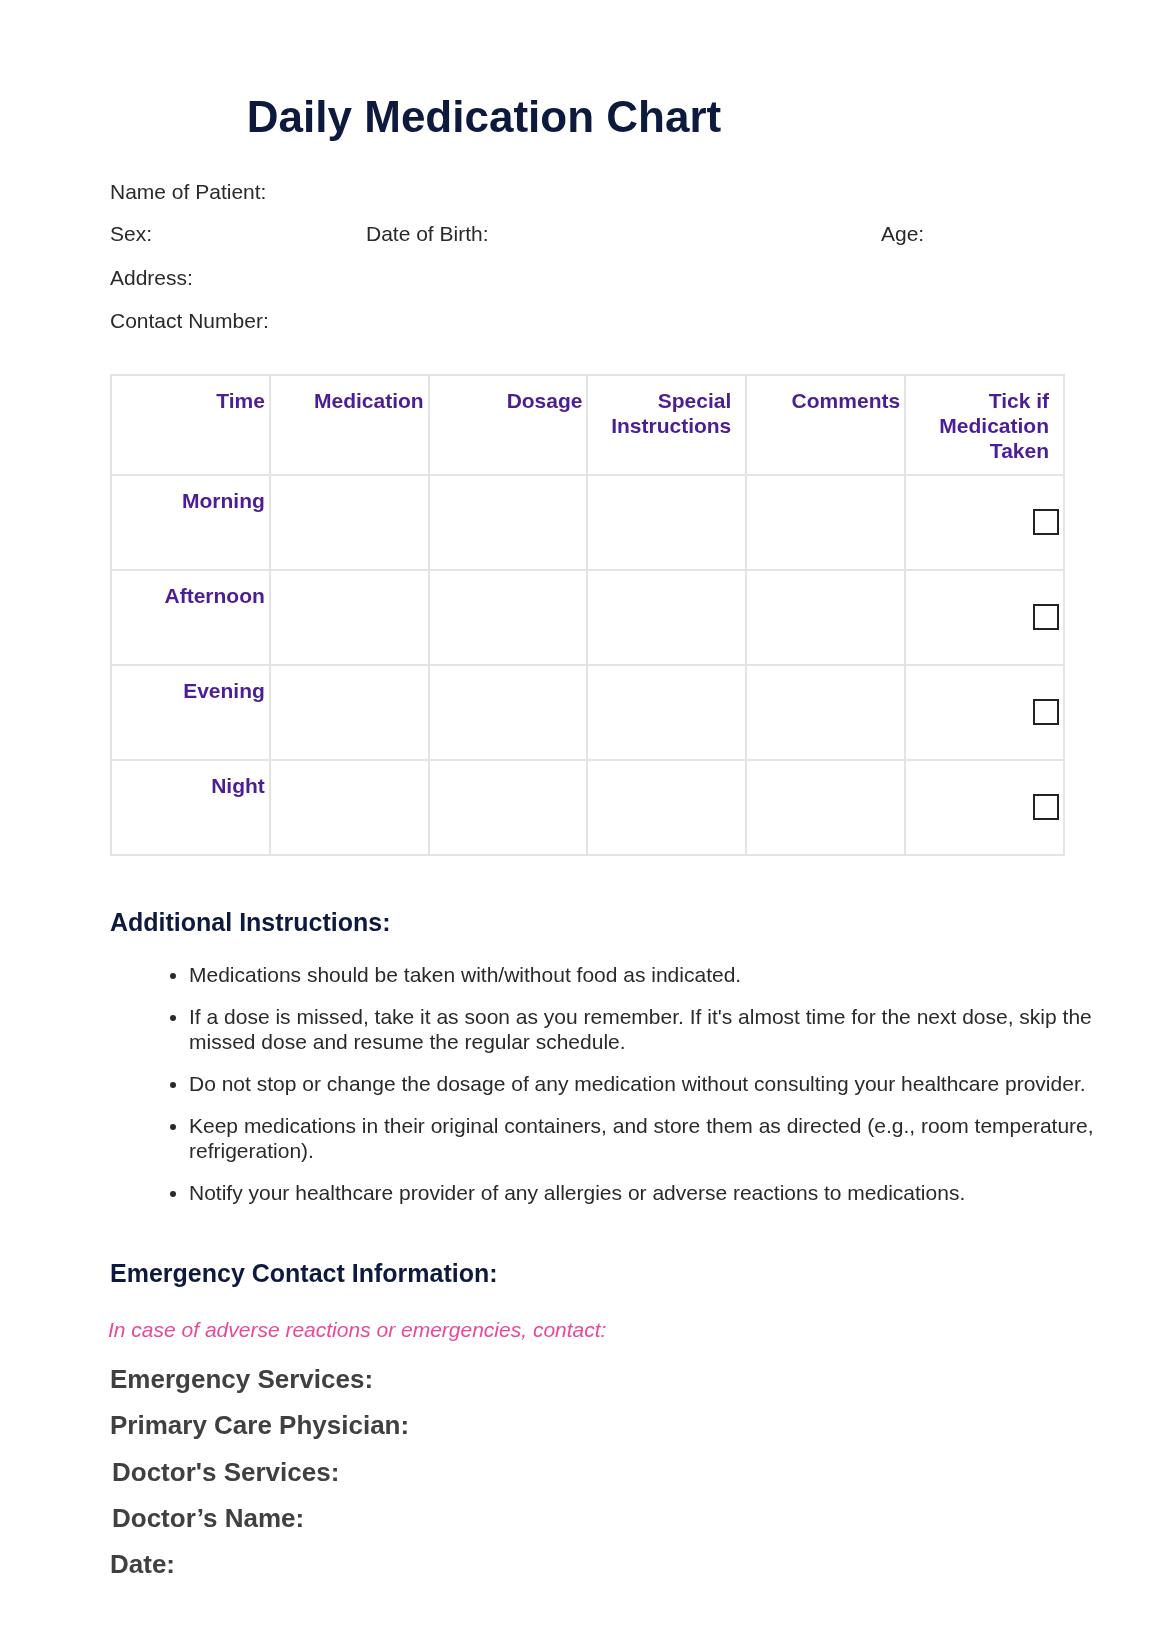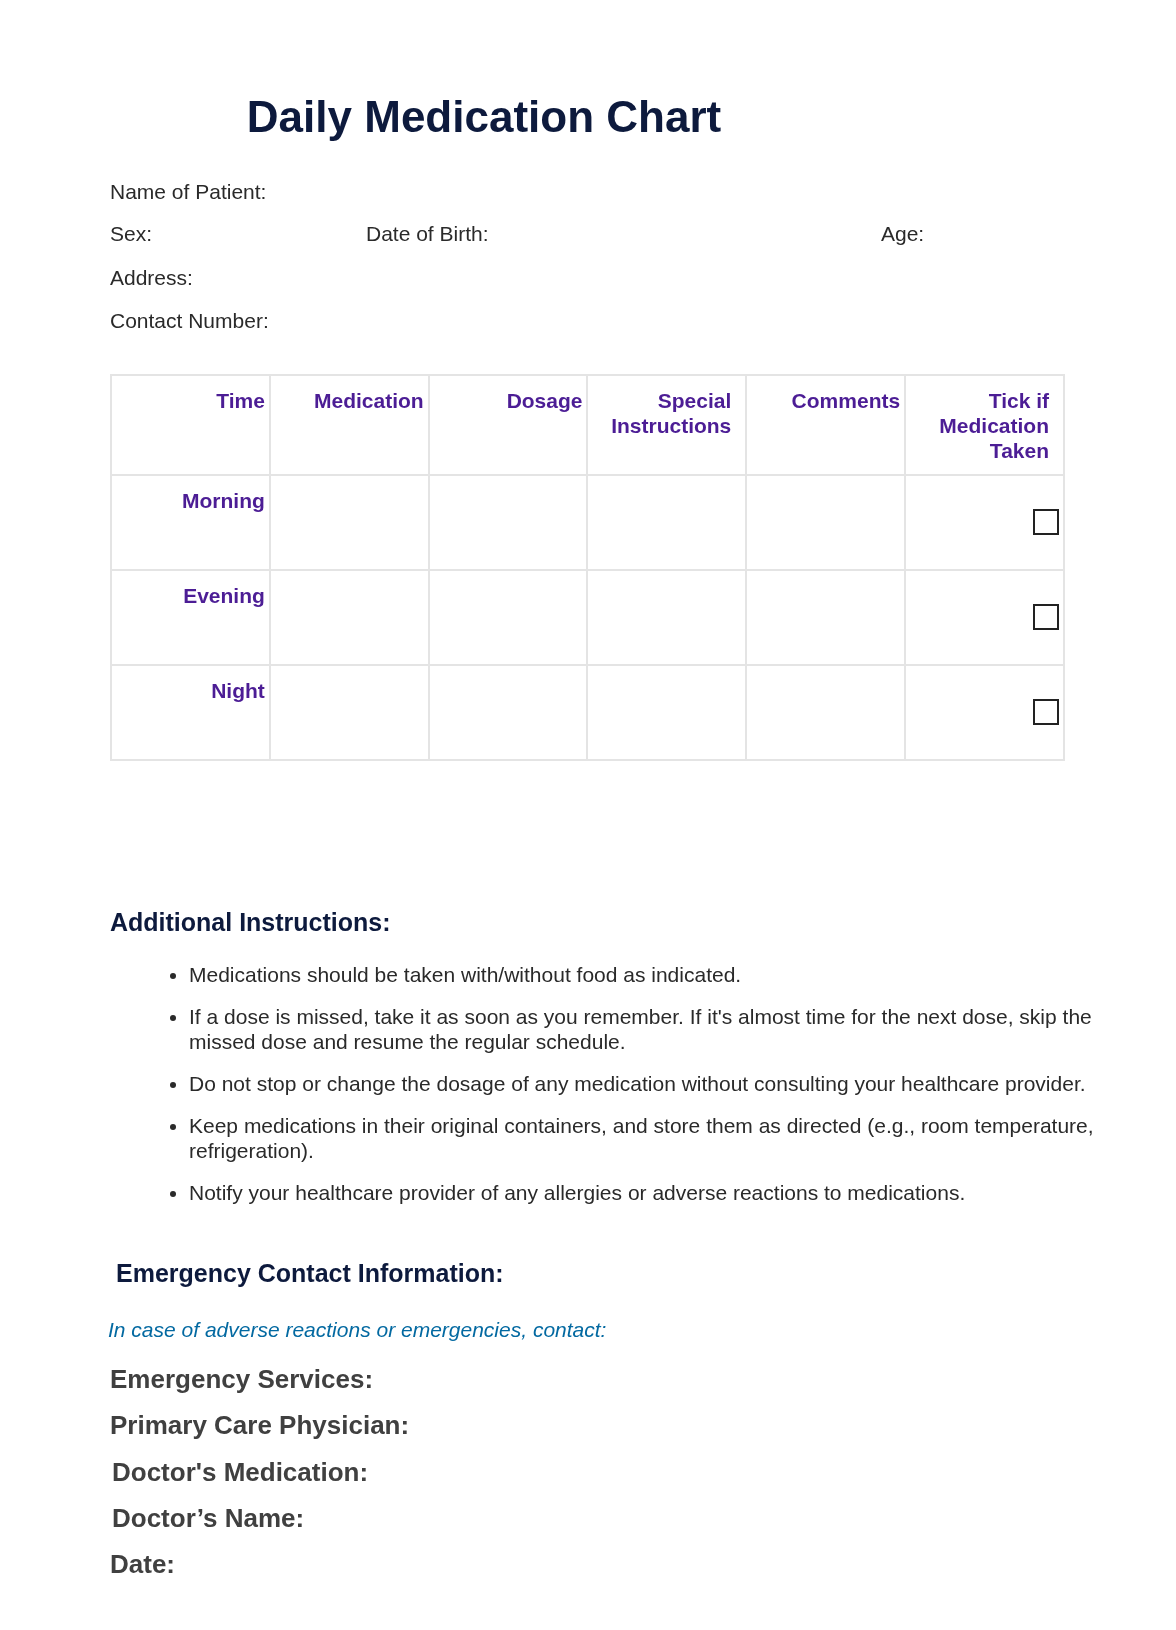--- a/index.html
+++ b/index.html
@@ -7,21 +7,21 @@
   .title { position:absolute; left:0; width:968px; top:92px; text-align:center; font-size:44px; font-weight:bold; color:#0d1a3d; margin:0; }
   .field { position:absolute; font-size:21px; color:#2a2a2a; }
   table.med { position:absolute; left:110px; top:374px; width:955px; border-collapse:collapse; table-layout:fixed; }
   table.med th, table.med td { border:2px solid #e4e4e4; vertical-align:top; text-align:right; font-size:21px; font-weight:bold; color:#4c1d95; padding:12px 4px 0 4px; line-height:25px; }
   table.med th { height:86px; }
   table.med td { height:81px; }
   .cb { display:inline-block; width:22px; height:22px; border:2px solid #222; margin-top:21px; background:#fff; cursor:pointer; }
   .h2 { position:absolute; left:110px; font-size:25px; font-weight:bold; color:#0d1a3d; margin:0; }
   ul.instr { position:absolute; left:110px; top:962px; width:960px; margin:0; padding:0 0 0 35px; font-size:21px; color:#2a2a2a; line-height:25px; }
   ul.instr li { margin-bottom:17px;margin-left:44px; }
-  .italic { position:absolute; left:108px; top:1318px; font-size:21px; font-style:italic; color:#0369a1; }
+  .italic { position:absolute; left:108px; top:1318px; font-size:21px; font-style:italic; color:#ec4899; }
   .bold-field { position:absolute; font-size:26px; font-weight:bold; color:#404040; }
 </style>
 </head>
 <body>
 
 <h1 class="title">Daily Medication Chart</h1>
 
 <div class="field" style="left:110px;top:180px;">Name of Patient:</div>
 <div class="field" style="left:110px;top:222px;">Sex:</div>
 <div class="field" style="left:366px;top:222px;">Date of Birth:</div>
@@ -43,20 +43,28 @@
   <tbody>
     <tr>
       <td>Morning</td>
       <td></td>
       <td></td>
       <td></td>
       <td></td>
       <td><span class="cb"></span></td>
     </tr>
     <tr>
+      <td>Afternoon</td>
+      <td></td>
+      <td></td>
+      <td></td>
+      <td></td>
+      <td><span class="cb"></span></td>
+    </tr>
+    <tr>
       <td>Evening</td>
       <td></td>
       <td></td>
       <td></td>
       <td></td>
       <td><span class="cb"></span></td>
     </tr>
     <tr>
       <td>Night</td>
       <td></td>
@@ -70,20 +78,20 @@
 
 <h2 class="h2" style="top:908px;">Additional Instructions:</h2>
 <ul class="instr">
   <li>Medications should be taken with/without food as indicated.</li>
   <li>If a dose is missed, take it as soon as you remember. If it's almost time for the next dose, skip the missed dose and resume the regular schedule.</li>
   <li>Do not stop or change the dosage of any medication without consulting your healthcare provider.</li>
   <li>Keep medications in their original containers, and store them as directed (e.g., room temperature, refrigeration).</li>
   <li>Notify your healthcare provider of any allergies or adverse reactions to medications.</li>
 </ul>
 
-<h2 class="h2" style="top:1259px;margin-left:6px;">Emergency Contact Information:</h2>
+<h2 class="h2" style="top:1259px;">Emergency Contact Information:</h2>
 <div class="italic">In case of adverse reactions or emergencies, contact:</div>
 
 <div class="bold-field" style="left:110px;top:1364px;">Emergency Services:</div>
 <div class="bold-field" style="left:110px;top:1410px;">Primary Care Physician:</div>
-<div class="bold-field" style="left:112px;top:1457px;">Doctor's Medication:</div>
+<div class="bold-field" style="left:112px;top:1457px;">Doctor's Services:</div>
 <div class="bold-field" style="left:112px;top:1503px;">Doctor’s Name:</div>
 <div class="bold-field" style="left:110px;top:1549px;">Date:</div>
 
 </body></html>

